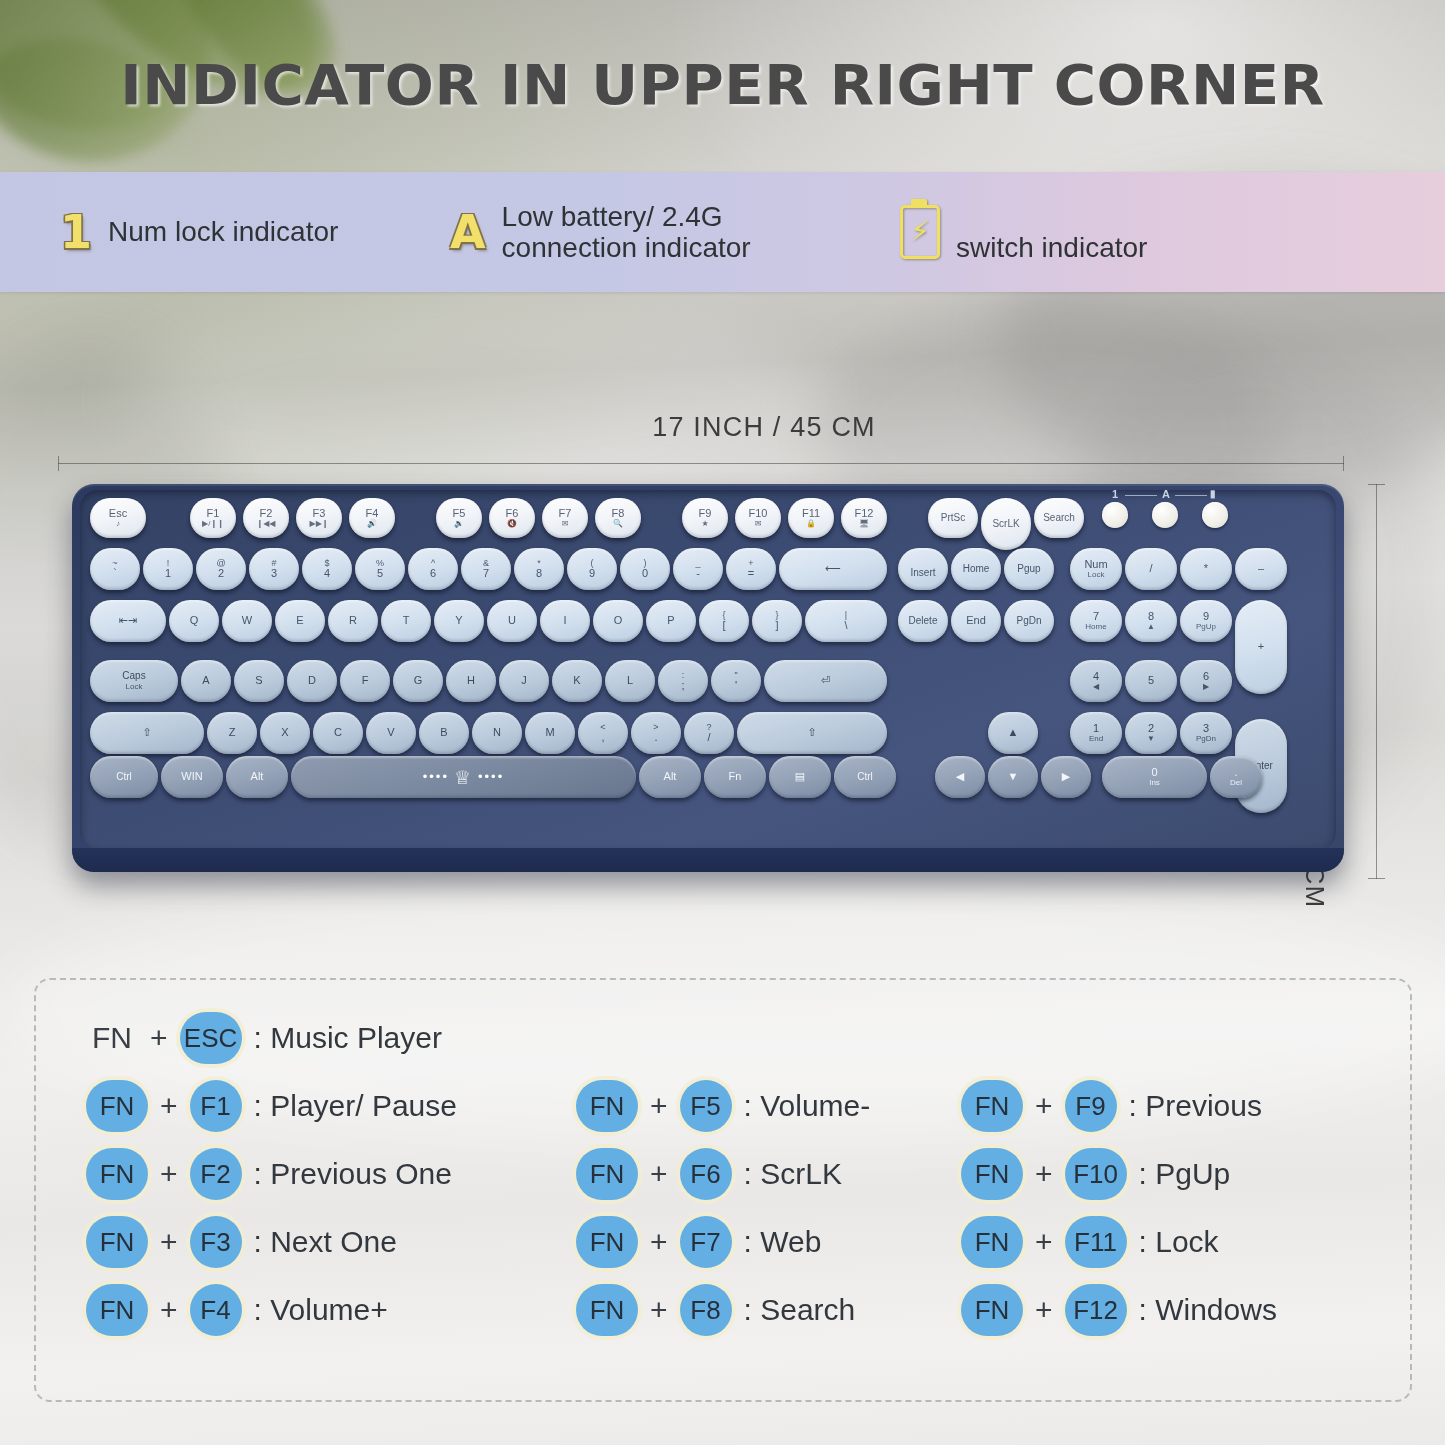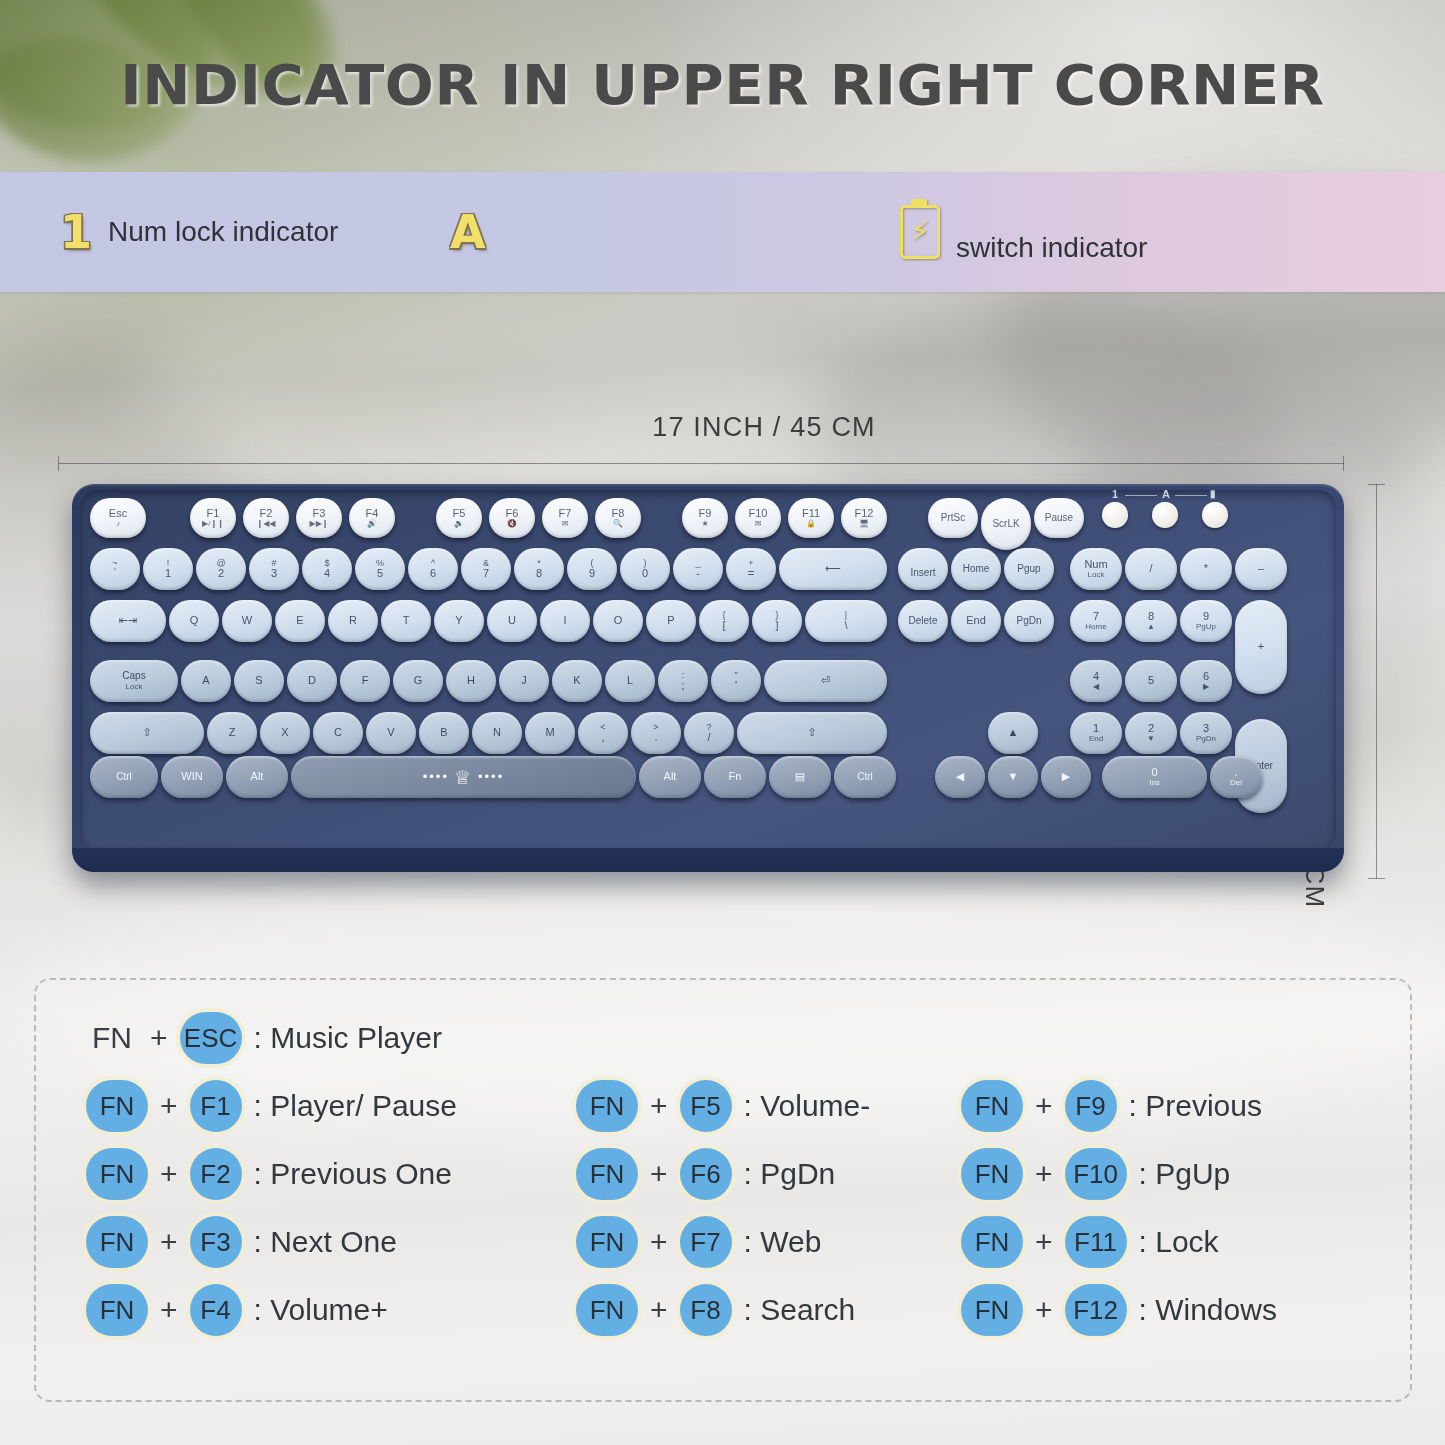--- a/index.html
+++ b/index.html
@@ -126,20 +126,24 @@
 
 <div class="title">INDICATOR IN UPPER RIGHT CORNER</div>
 
 <div class="band">
   <div class="band-item" style="margin-left:60px;width:380px;">
     <span class="glyph">1</span>
     <span class="txt">Num lock indicator</span>
   </div>
   <div class="band-item" style="margin-left:10px;width:440px;">
     <span class="glyph">A</span>
+    <span class="txt">
+      <span>Low battery/ 2.4G</span><br>
+      <span>connection indicator</span>
+    </span>
   </div>
   <div class="band-item" style="margin-left:10px;">
     <span class="batt">
         <span class="bolt">⚡</span>
       </span>
     <span class="txt">
       <br>
       <span>switch indicator</span>
     </span>
   </div>
@@ -206,21 +210,21 @@
             <span>F12</span>
             <span class="sub">🖥</span>
           </div>
           <div class="key k-w" style="left: 848px; top: 8px; width: 50px; height: 40px;">
             <span style="font-size: 10px;">PrtSc</span>
           </div>
           <div class="key k-w" style="left: 901px; top: 8px; width: 50px; height: 52px;">
             <span style="font-size: 10px;">ScrLK</span>
           </div>
           <div class="key k-w" style="left: 954px; top: 8px; width: 50px; height: 40px;">
-            <span style="font-size: 10px;">Pause</span>
+            <span style="font-size: 10px;">Search</span>
           </div>
           <div class="key k-l" style="left: 10px; top: 58px; width: 50px; height: 42px;">
             <span class="top">~</span>
             <span>`</span>
           </div>
           <div class="key k-l" style="left: 63px; top: 58px; width: 50px; height: 42px;">
             <span class="top">!</span>
             <span>1</span>
           </div>
           <div class="key k-l" style="left: 116px; top: 58px; width: 50px; height: 42px;">
@@ -566,21 +570,21 @@
       <div class="sc-row" style="left: 540px; top: 100px;">
         <div class="badge wide">FN</div>
         <span class="plus">+</span>
         <div class="badge">F5</div>
         <span class="desc">: Volume-</span>
       </div>
       <div class="sc-row" style="left: 540px; top: 168px;">
         <div class="badge wide">FN</div>
         <span class="plus">+</span>
         <div class="badge">F6</div>
-        <span class="desc">: PgDn</span>
+        <span class="desc">: ScrLK</span>
       </div>
       <div class="sc-row" style="left: 540px; top: 236px;">
         <div class="badge wide">FN</div>
         <span class="plus">+</span>
         <div class="badge">F7</div>
         <span class="desc">: Web</span>
       </div>
       <div class="sc-row" style="left: 540px; top: 304px;">
         <div class="badge wide">FN</div>
         <span class="plus">+</span>

